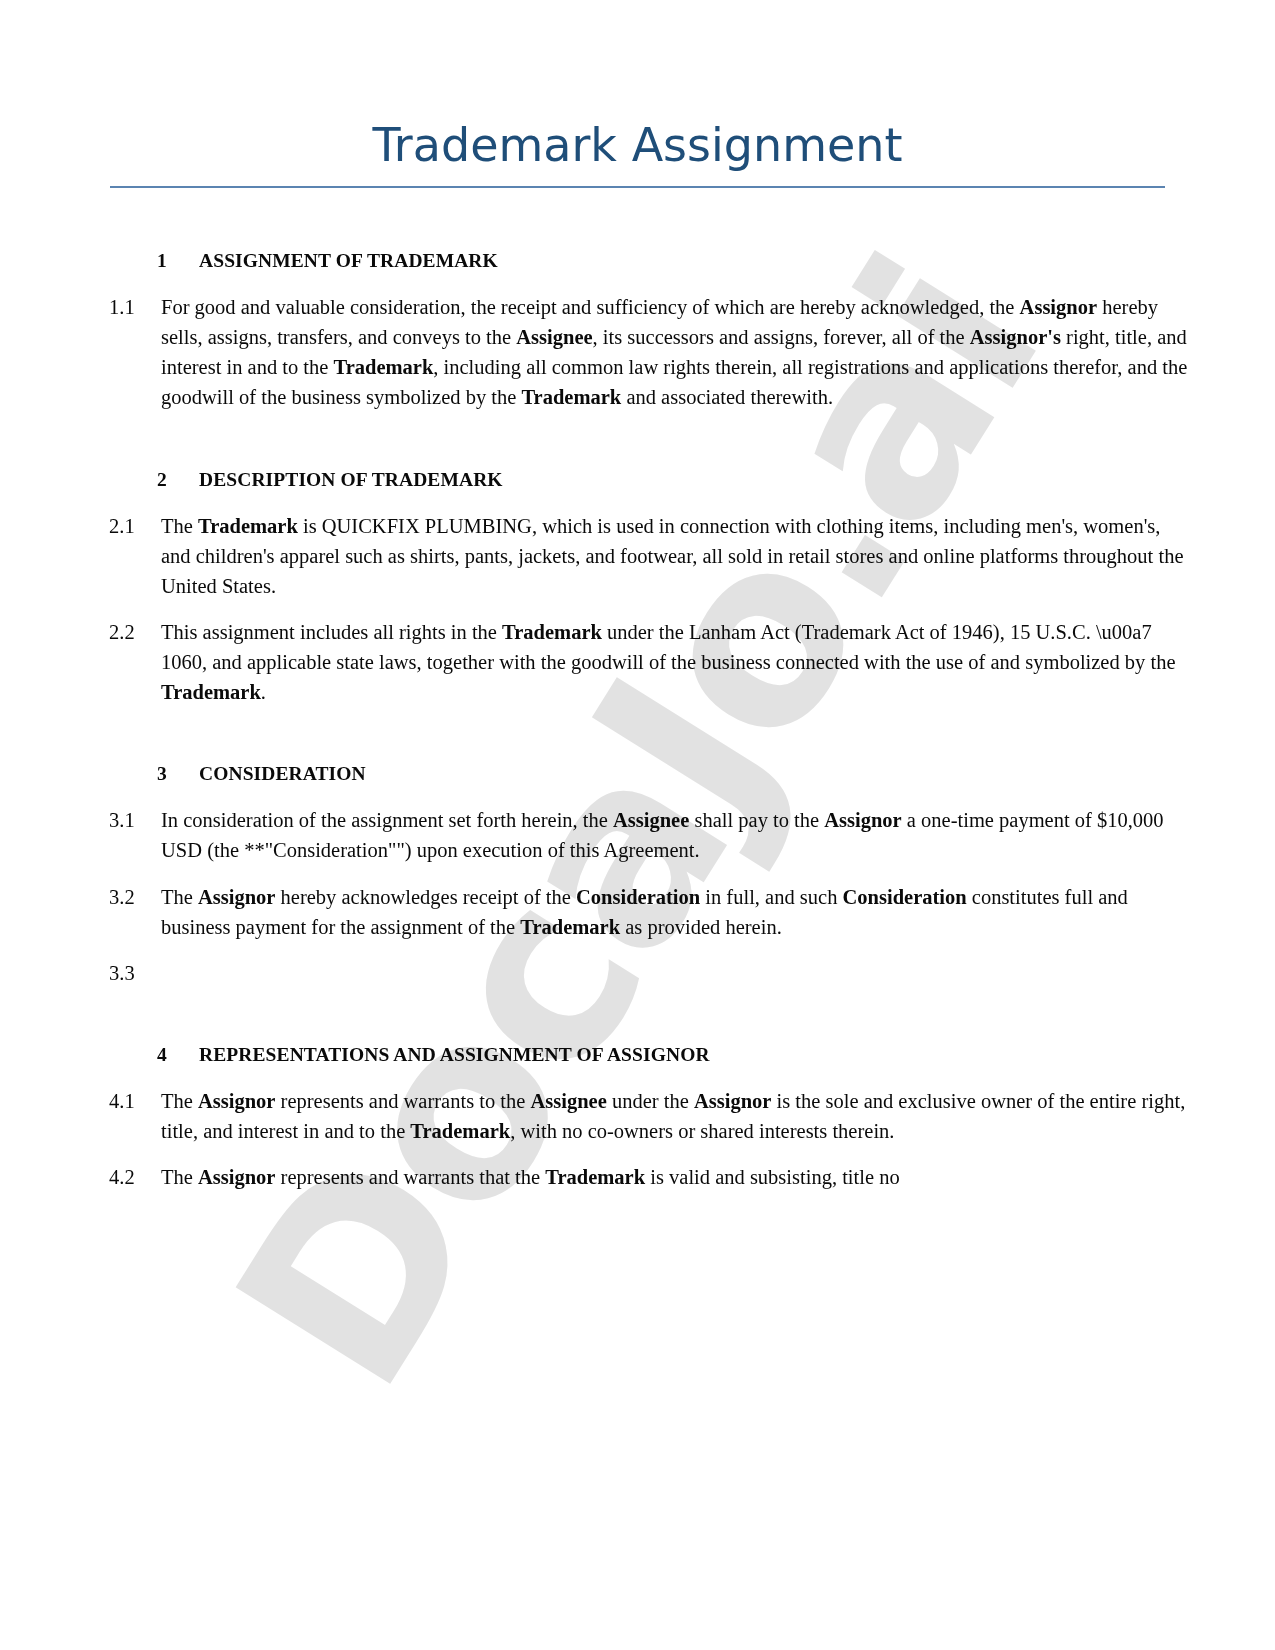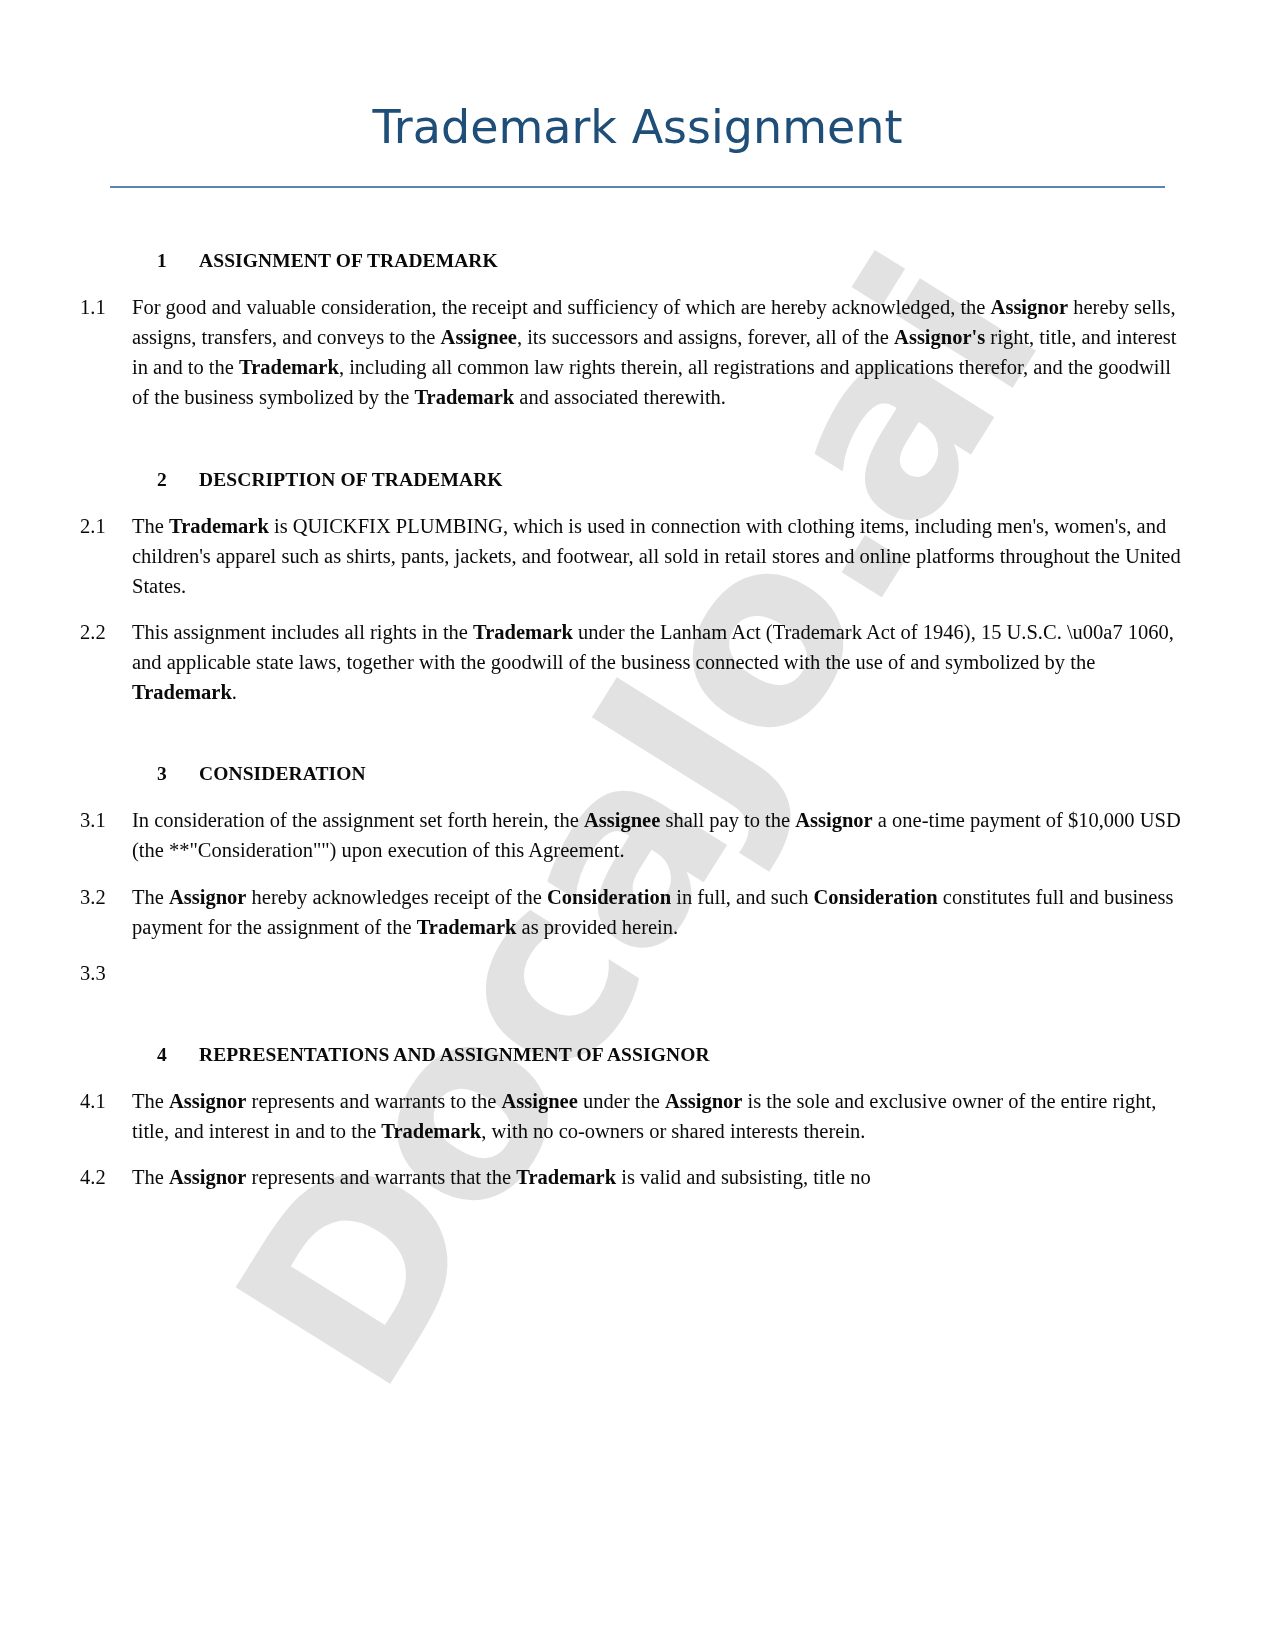--- a/index.html
+++ b/index.html
@@ -44,21 +44,21 @@
   
   .content {
     position: relative;
     z-index: 1;
   }
 
   .doc-title {
     position: absolute;
     left: 0;
     right: 0;
-    top: 100px;
+    top: 118px;
     text-align: center;
     font-family: "DejaVu Sans", "Liberation Sans", sans-serif;
     font-weight: 400;
     font-size: 46px;
     color: #1F4E79;
     letter-spacing: 0px;
   }
   .title-rule {
     position: absolute;
     left: 110px;
@@ -100,21 +100,21 @@
   .clause {
     display: flex;
     align-items: flex-start;
     font-size: 20.5px;
     line-height: 1.47;
     color: #0a0a0a;
   }
   .clause .cl-num {
     flex: 0 0 auto;
     width: 52px;
-    margin-left: 80px;
+    margin-left: 109px;
     text-align: left;
   }
   .clause .cl-text {
     flex: 1 1 auto;
     padding-right: 83px;
     text-align: left;
   }
   .clause .cl-text b {
     font-weight: 700;
   }

